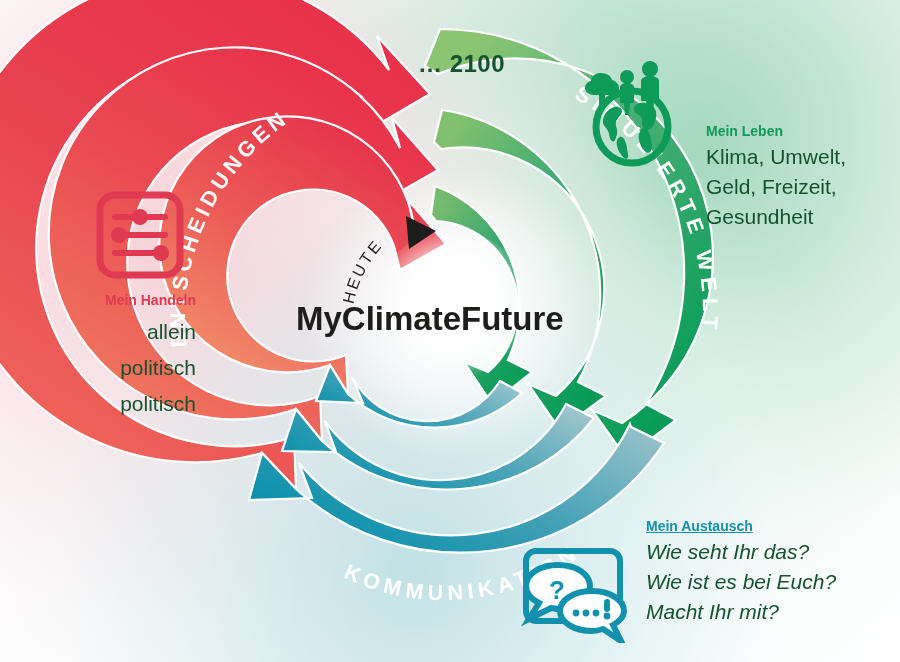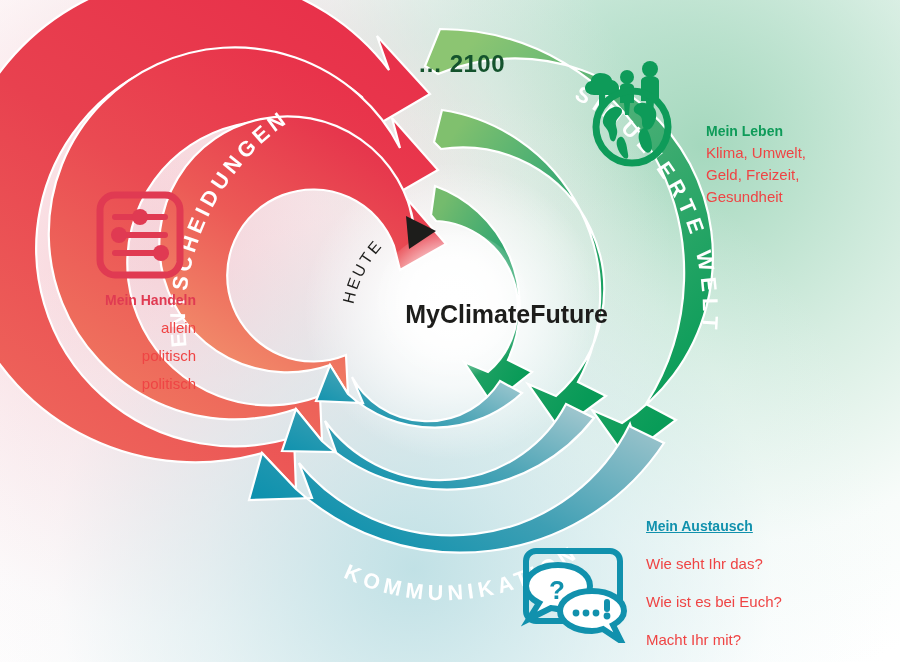--- a/index.html
+++ b/index.html
@@ -27,47 +27,47 @@
   .bg-core{
     background:radial-gradient(circle at 50.3% 47%, rgba(255,255,255,.98) 0%, rgba(255,255,255,.72) 13%, rgba(255,255,255,0) 26%);
   }
 
   
   #wheel{position:absolute;left:0;top:0;width:900px;height:662px;}
 
   
   .block{position:absolute;}
   .head{font-weight:bold;font-size:14px;line-height:1.28;}
-  .lines{font-size:15px;line-height:1.33;color:#ef4444;}
+  .lines{font-size:21px;line-height:1.33;color:#14532d;}
 
   #blk-handeln{left:0;top:292px;width:196px;text-align:right;}
   #blk-handeln .head{color:#e03a52;padding-left:42px;}
   #blk-handeln .lines{margin-top:8px;}
 
   #blk-leben{left:706px;top:123px;width:194px;text-align:left;}
   #blk-leben .head{color:#0e9b59;}
   #blk-leben .lines{margin-top:2px;}
 
   #blk-austausch{left:646px;top:518px;width:254px;text-align:left;}
   #blk-austausch .head{color:#1191ad;text-decoration:underline;}
-  #blk-austausch .lines{margin-top:18px;}
+  #blk-austausch .lines{margin-top:2px;font-style:italic;}
 
   .icon-box{position:absolute;}
   #icon-handeln{left:95px;top:190px;width:90px;height:90px;}
   #icon-leben{left:580px;top:55px;width:118px;height:118px;}
   #icon-austausch{left:512px;top:543px;width:122px;height:100px;}
 
   #label-2100{
     position:absolute;left:418px;top:50px;
     font-size:24px;font-weight:bold;color:#14532d;letter-spacing:.5px;
   }
 
   #center-title{
-    position:absolute;left:296px;top:300px;width:312px;text-align:right;
-    font-size:25px;font-weight:bold;color:#1d1d1b;
+    position:absolute;left:296px;top:300px;width:312px;text-align:left;
+    font-size:33px;font-weight:bold;color:#1d1d1b;
   }
   #center-sub{
     position:absolute;left:296px;top:332px;width:312px;text-align:center;
     font-size:19px;color:#1d1d1b;letter-spacing:5.5px;text-indent:5.5px;
   }
 </style>
 </head>
 <body>
 
 <div id="stage">

